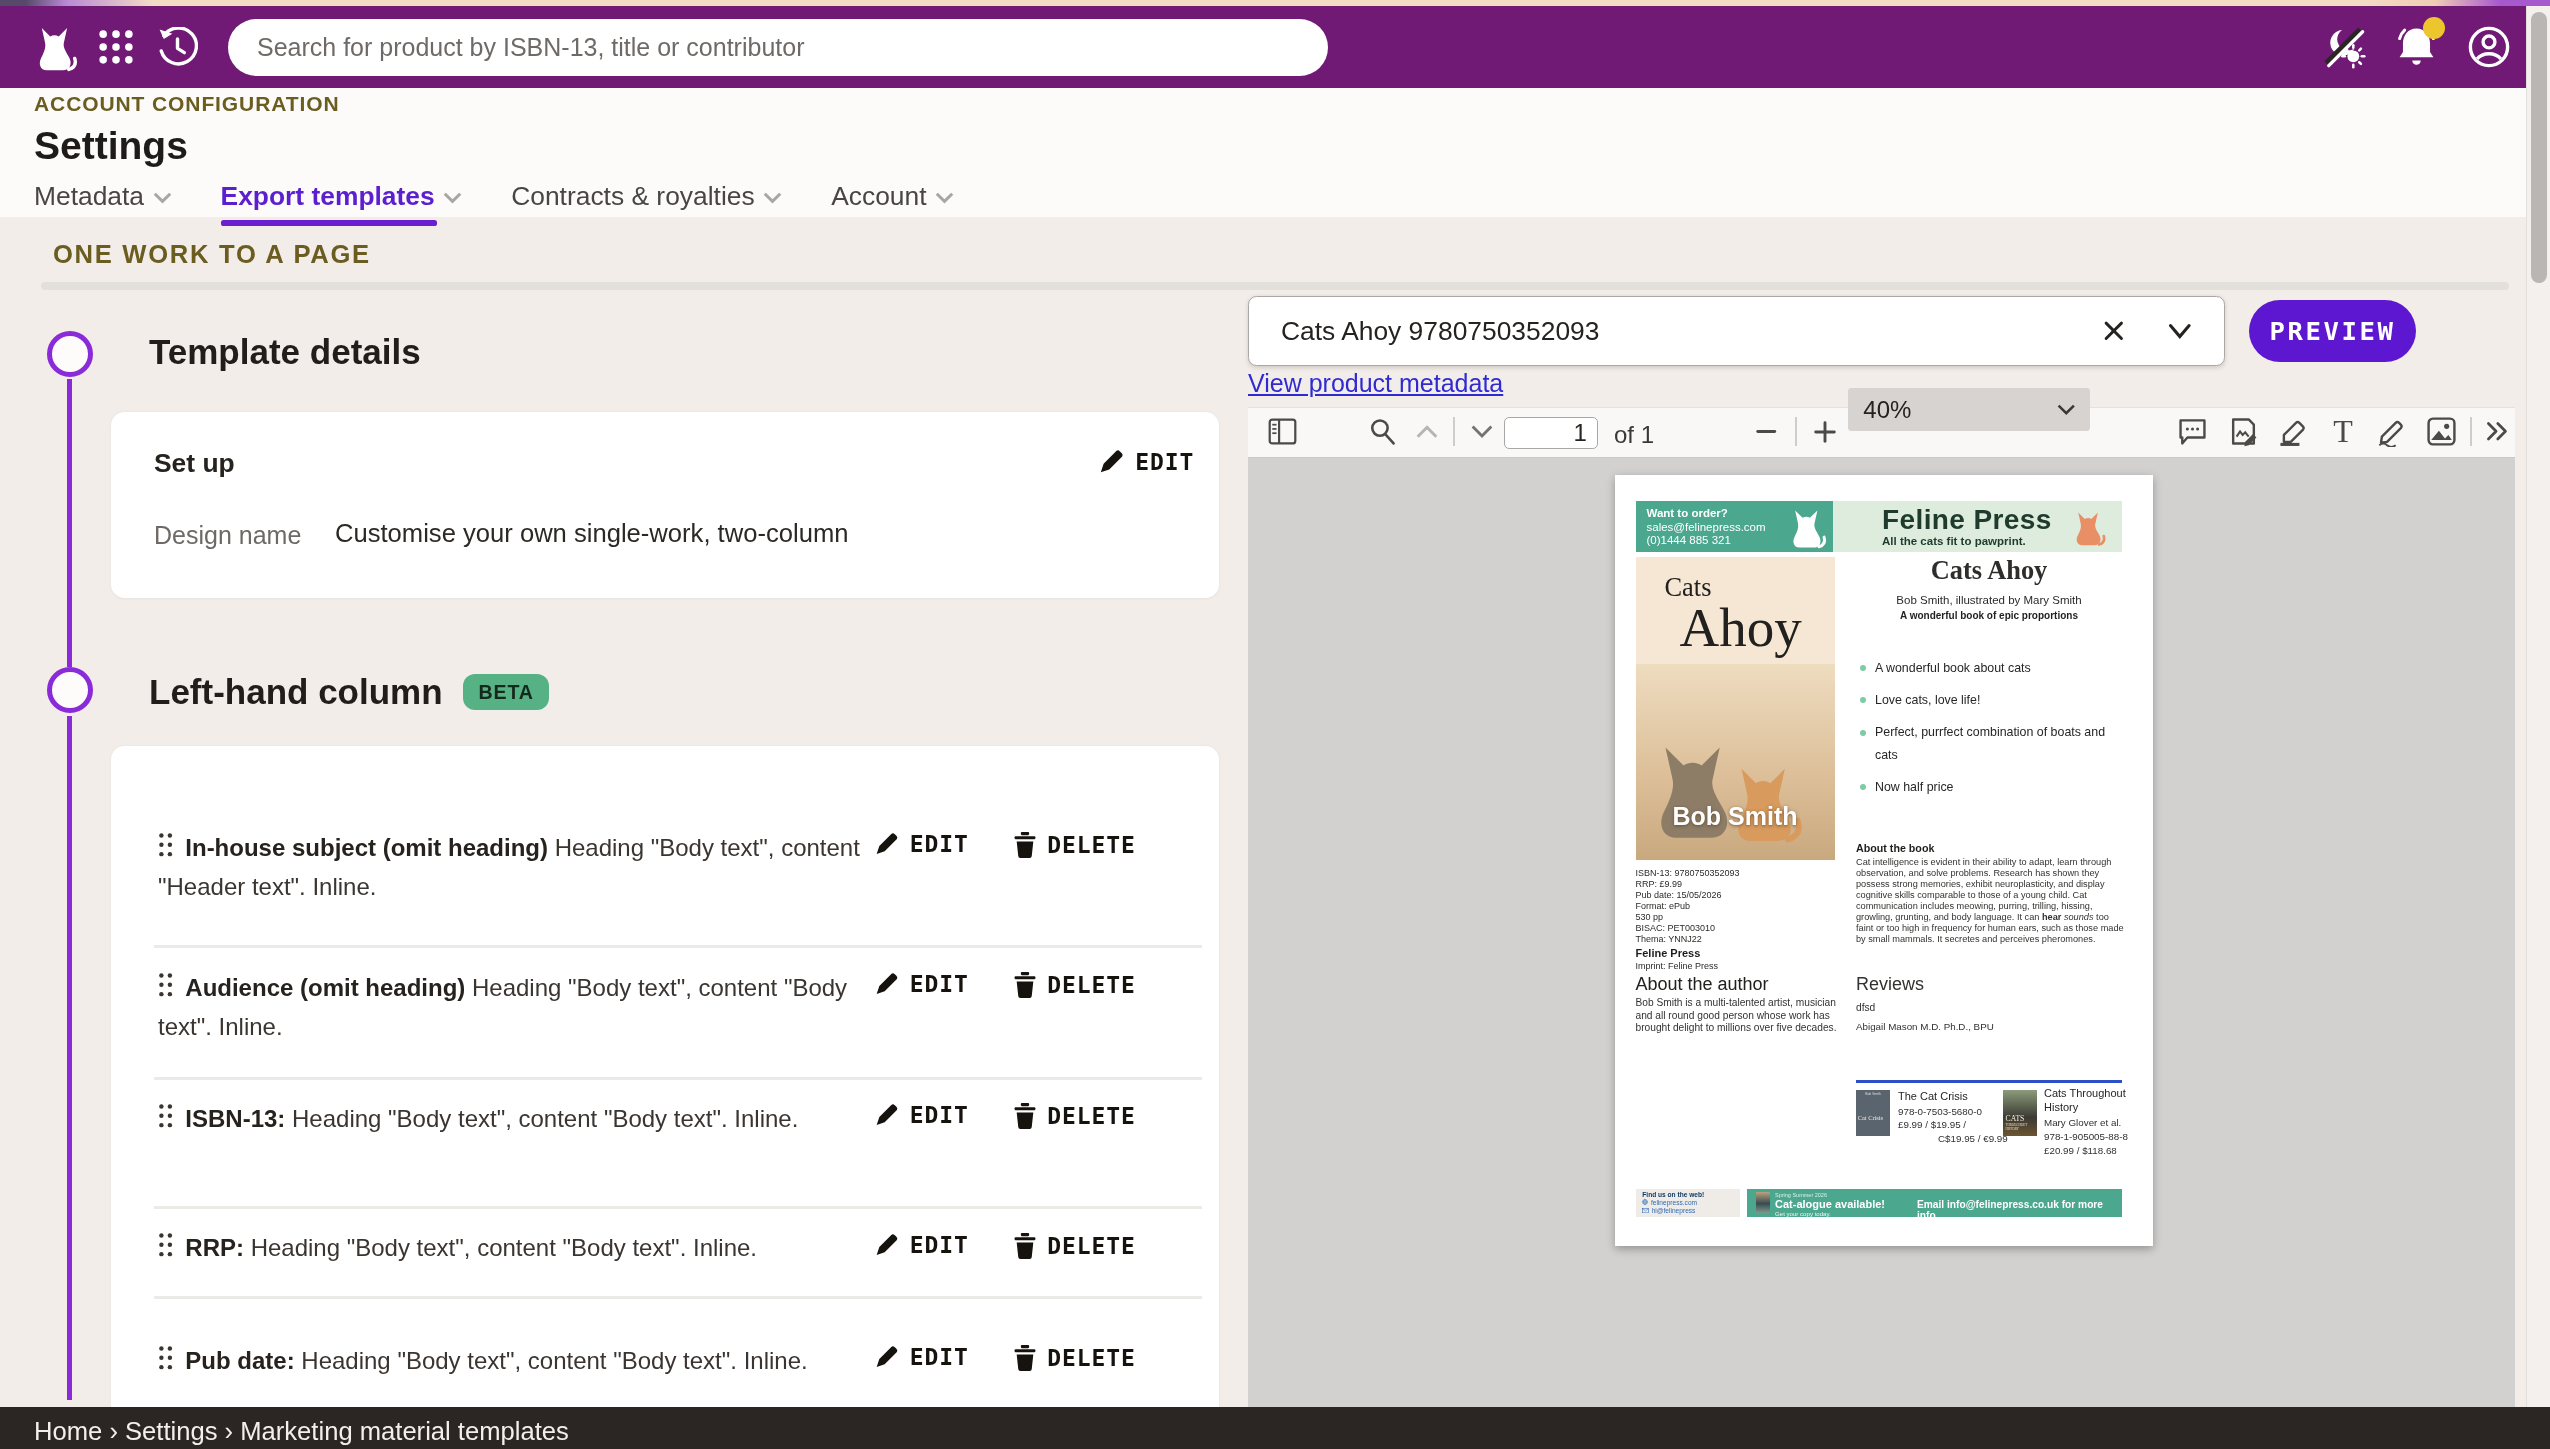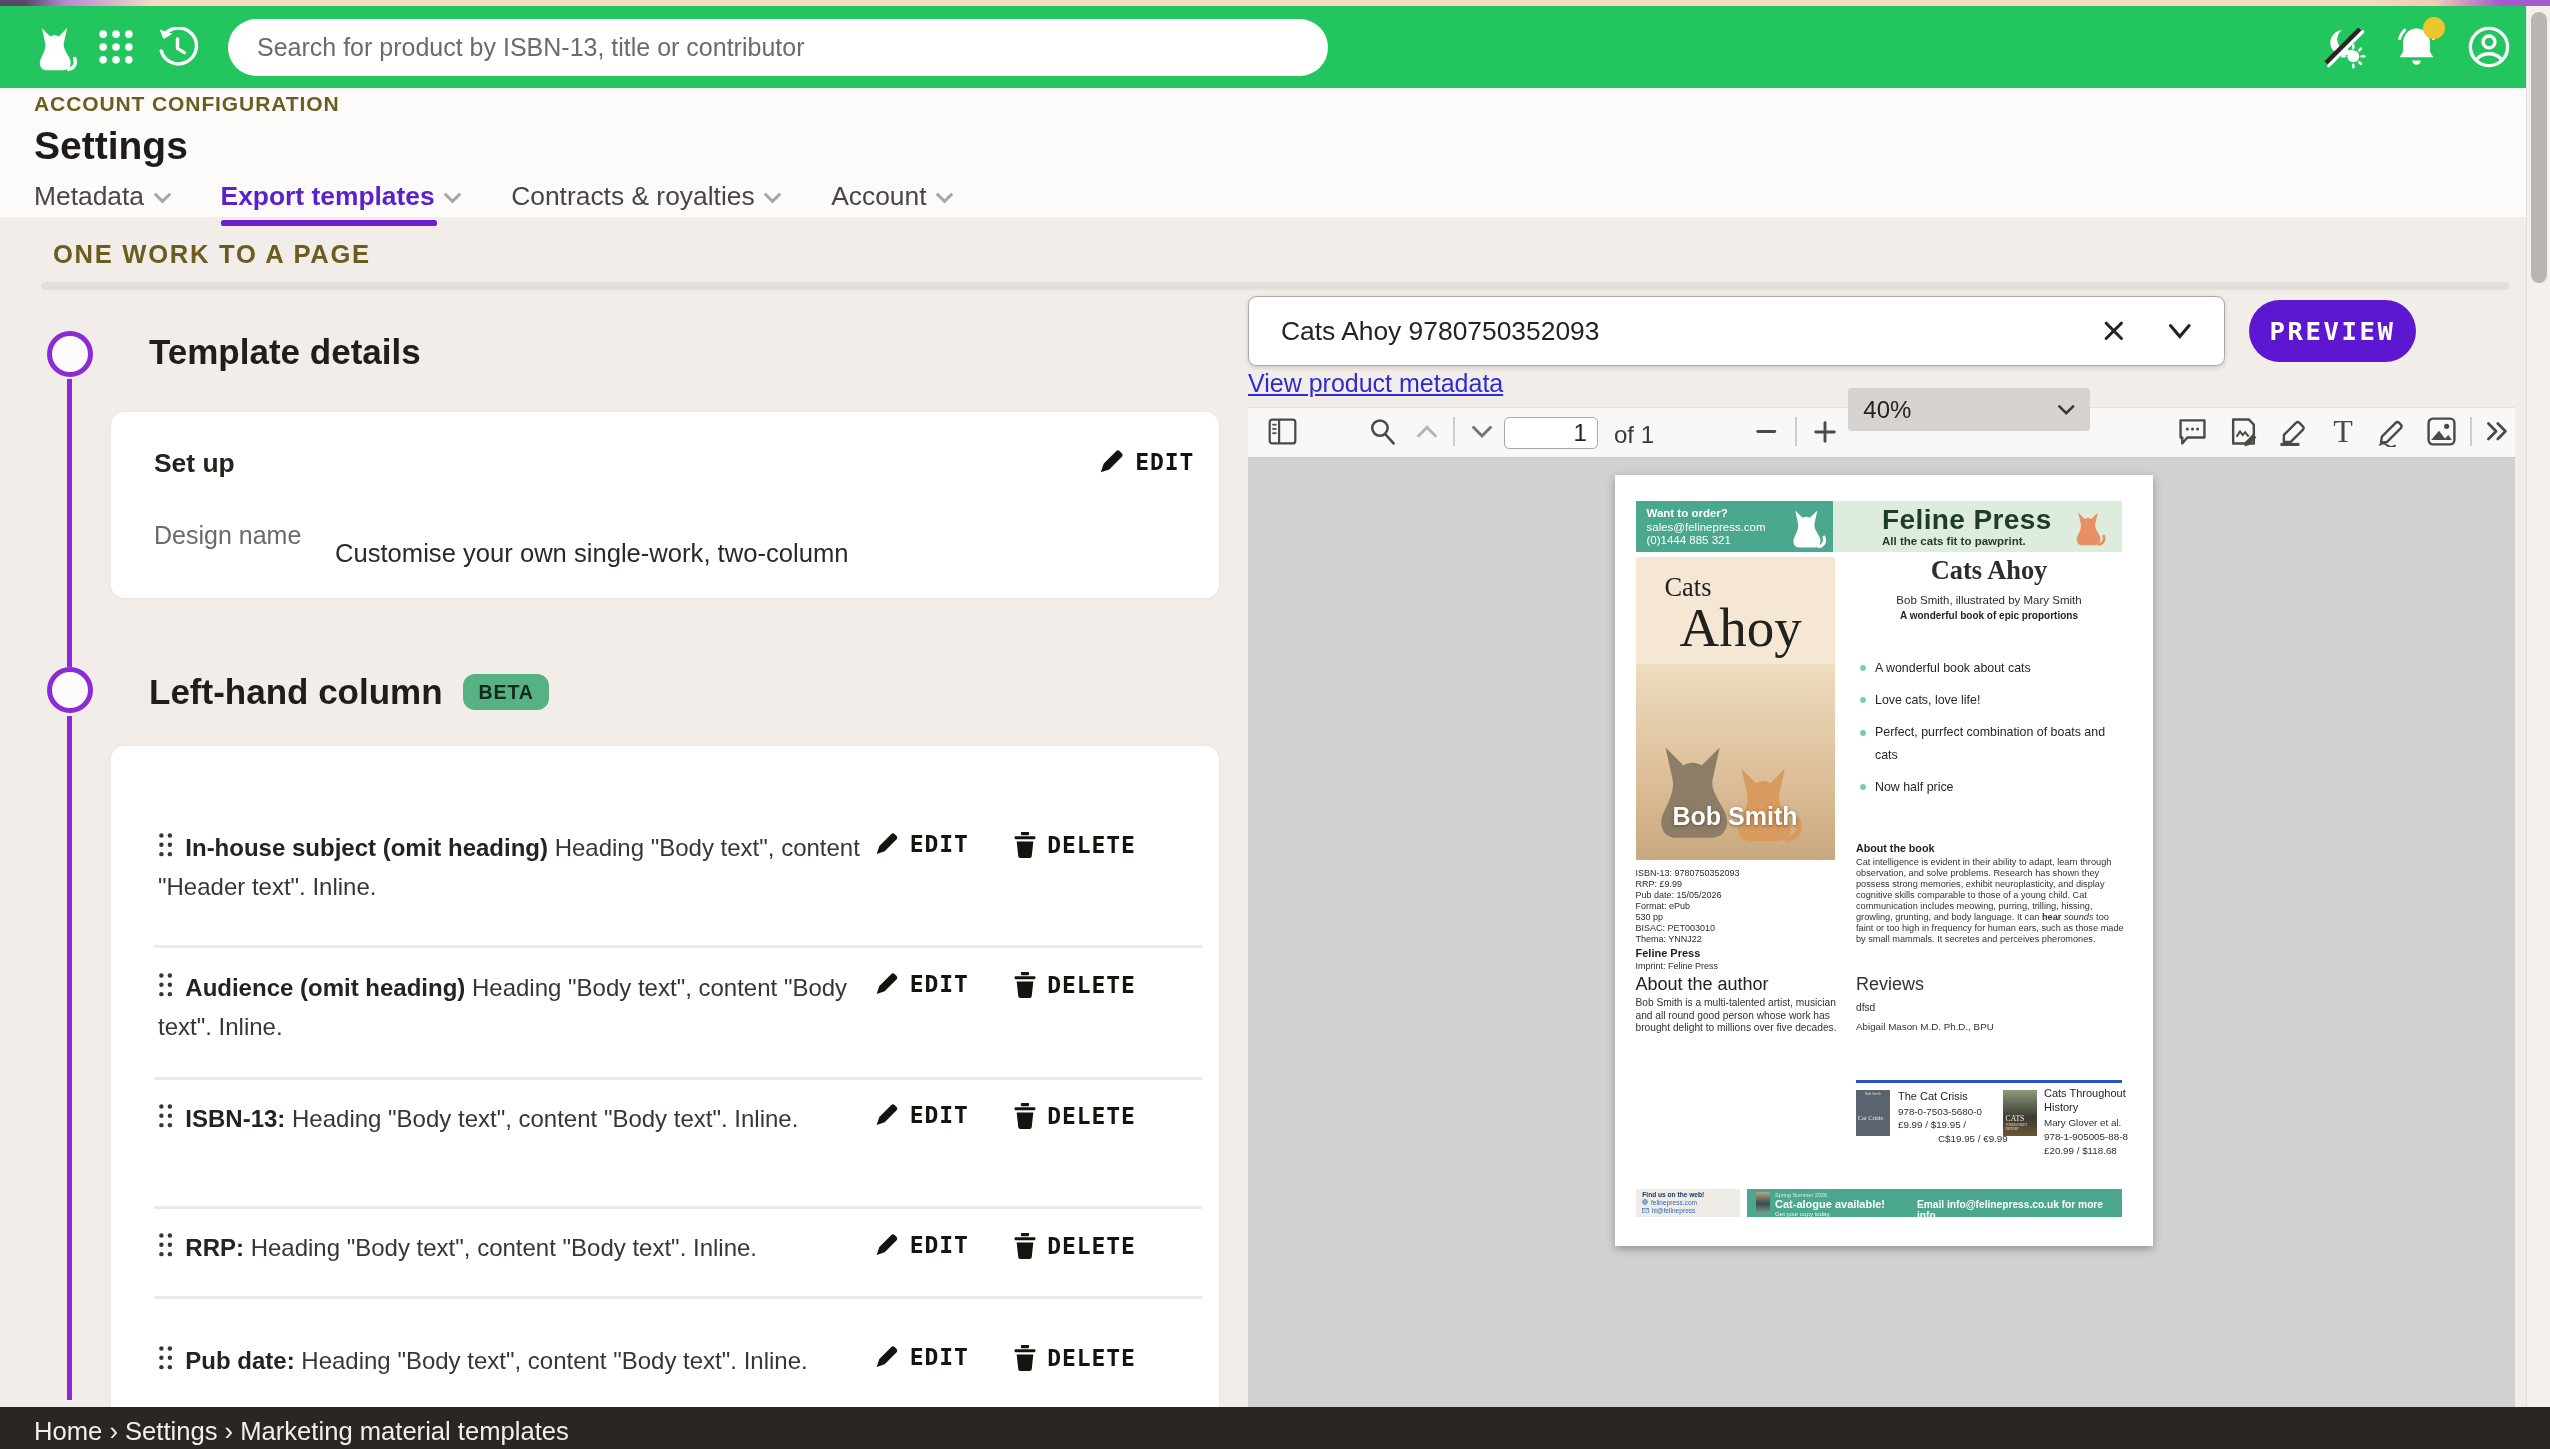--- a/index.html
+++ b/index.html
@@ -6,21 +6,21 @@
   html,body { width:2550px; height:1449px; }
   body { font-family:"Liberation Sans", sans-serif; background:#f2ede9; position:relative; overflow:hidden; color:#2b2724; }
   .abs { position:absolute; }
   svg { display:block; }
 
   
   .top-strip { left:0; top:0; width:2550px; height:6px;
     background:linear-gradient(90deg,#56496a 0%,#56496a 1%,#b98ad4 2.6%,#f3dcc4 6%,#f3dcc4 92.5%,#f0cdb4 95.5%,#a75ace 98%,#a75ace 100%); }
 
   
-  .topbar { left:0; top:6px; width:2550px; height:82px; background:#22c55e; }
+  .topbar { left:0; top:6px; width:2550px; height:82px; background:#701a75; }
   .topbar-icon { position:absolute; top:0; height:82px; display:flex; align-items:center; justify-content:center; cursor:pointer; }
   .search-pill { position:absolute; left:228px; top:12.8px; width:1100px; height:57px; background:#fff; border-radius:29px; display:flex; align-items:center; }
   .search-pill input { border:none; outline:none; width:1023px; margin-left:29px; font-size:25px; color:#3c3835; font-family:"Liberation Sans",sans-serif; background:transparent; }
   .search-pill input::placeholder { color:#6e6a67; }
   .bell-badge { position:absolute; right:-6.8px; top:-8.5px; width:22px; height:22px; border-radius:50%; background:#edc52c; }
 
   
   .header-area { left:0; top:88px; width:2550px; height:129px; background:#fcfbfa; }
   .eyebrow { left:34px; top:92px; font-size:21px; font-weight:bold; letter-spacing:0.9px; color:#6b5d20; }
   .page-title { left:34px; top:124px; font-size:39px; font-weight:bold; color:#1f1b19; }
@@ -236,21 +236,21 @@
 
 <div class="abs card" style="left:111px; top:412px; width:1108px; height:186px;">
   <div class="abs" style="left:43px; top:36px; font-size:26.4px; font-weight:bold; color:#26221e;">Set up</div>
   <div class="abs action-btn" style="left:987px; top:36px;">
     <svg width="27" height="27" viewBox="0 0 24 24">
         <path fill="#16130f" d="M2.5 21.5 L5 14 L16.5 2.5 Q18 1.5 19.5 3 L21 4.5 Q22.5 6 21.5 7.5 L10 19 Z M5.8 15.2 L8.8 18.2"></path>
       </svg>
     <span>EDIT</span>
   </div>
   <div class="abs label-gray" style="left:43px; top:109px; font-size:25px;">Design name</div>
-  <div class="abs" style="left:224px; top:107px; font-size:25.6px; color:#2c2824;margin-top:20px;">Customise your own single-work, two-column</div>
+  <div class="abs" style="left:224px; top:107px; font-size:25.6px; color:#2c2824;">Customise your own single-work, two-column</div>
 </div>
 
 <div class="abs" style="left:149px; top:672px; display:flex; align-items:center; gap:20.5px;">
   <span class="h2">Left-hand column</span>
   <span class="beta">BETA</span>
 </div>
 
 <div class="abs card" style="left:111px; top:746px; width:1108px; height:703px;">
 
   <div class="item-text" style="top:82px;">

